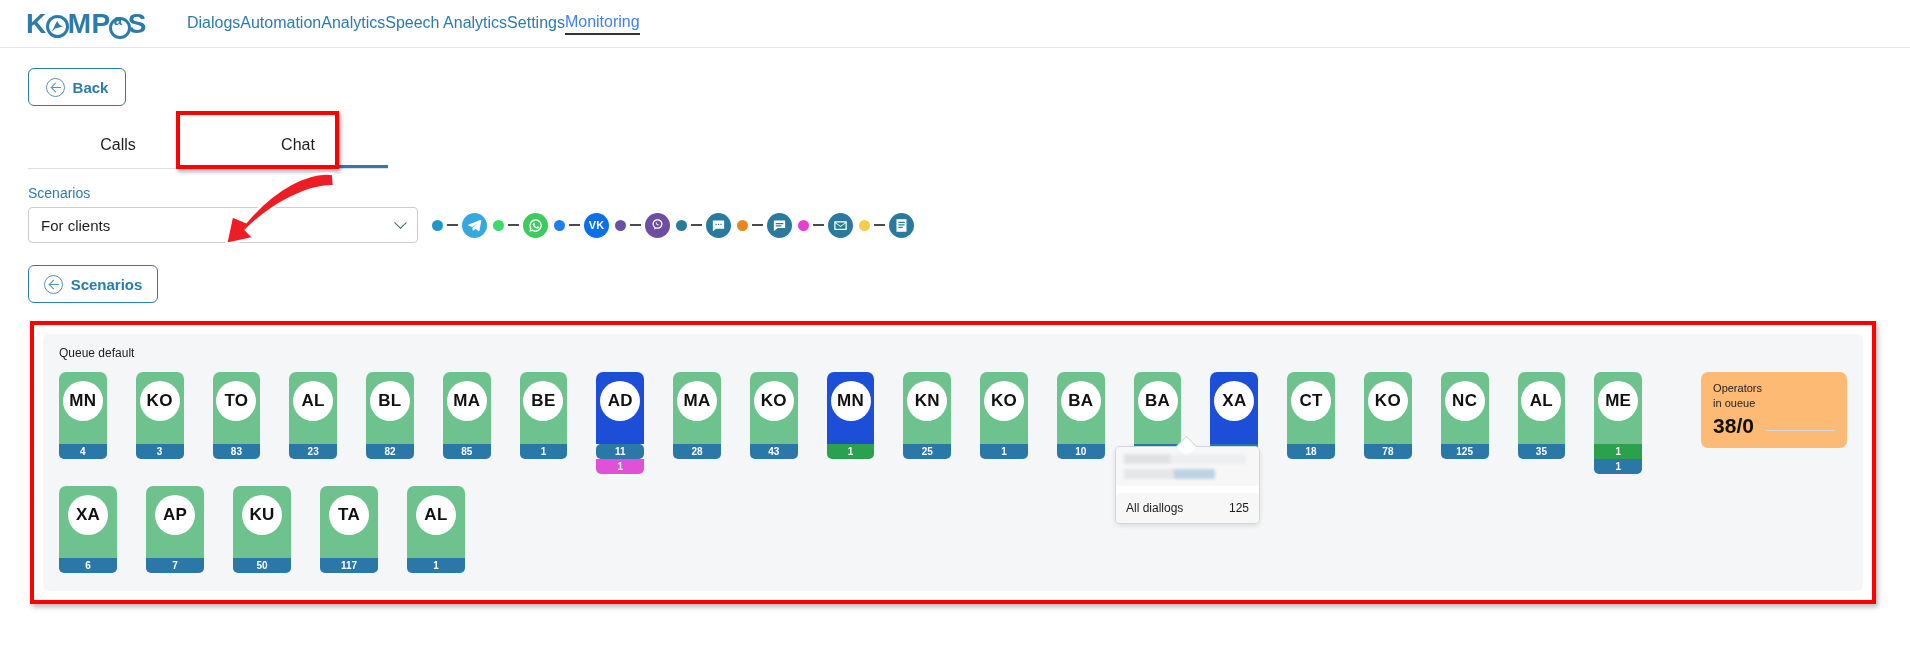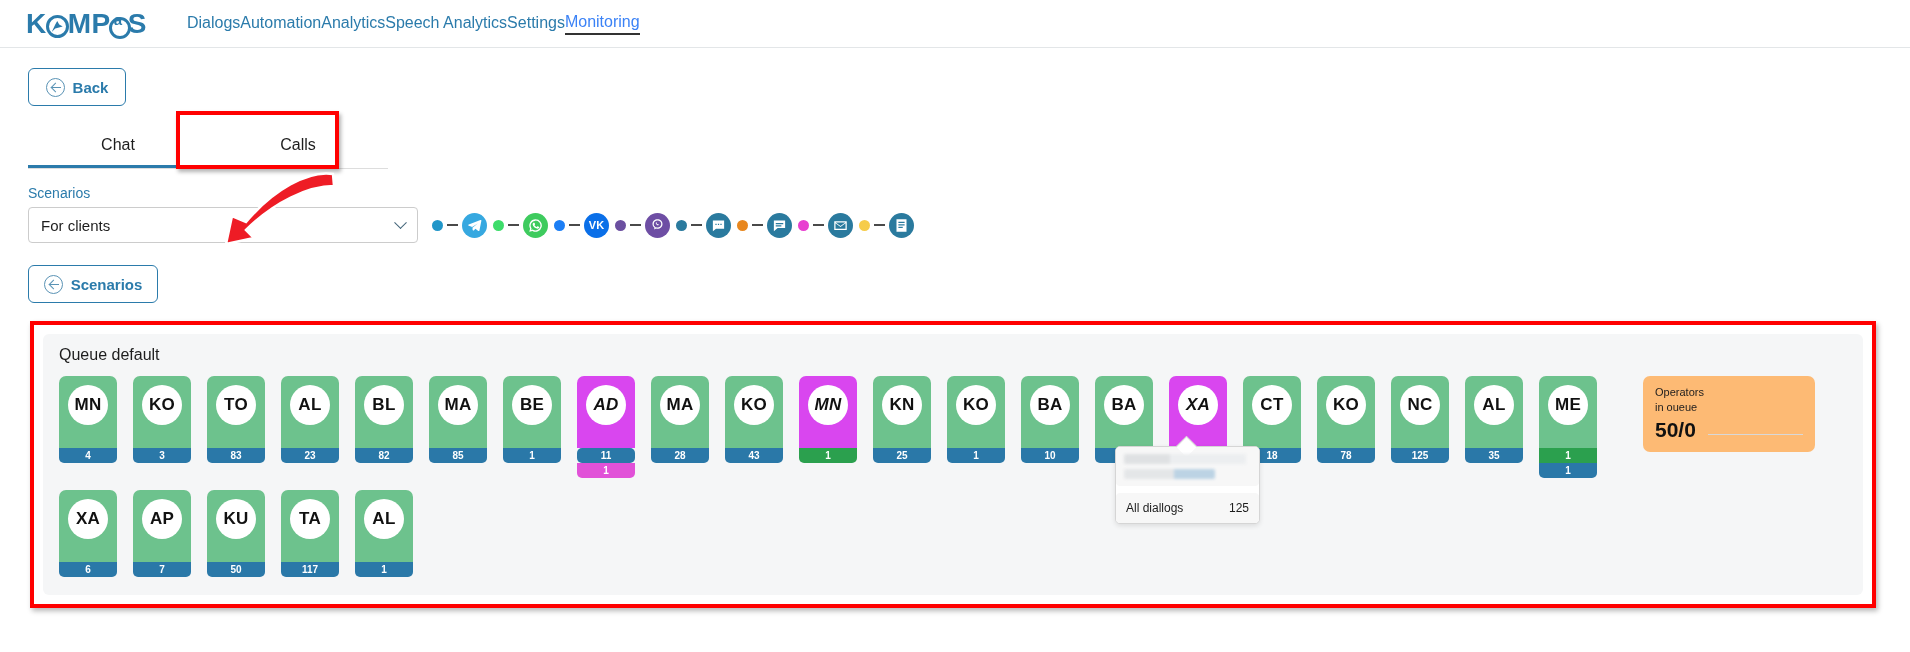--- a/index.html
+++ b/index.html
@@ -146,33 +146,33 @@
     border: 4px solid #ff0000;
     background: #ffffff;
     padding: 9px;
     box-shadow: 2px 3px 5px rgba(0,0,0,.28);
   }
   .queue-card {
     background: #f5f6f7; border-radius: 6px;
     padding: 12px 16px 18px;
     position: relative;
   }
-  .queue-title { font-size: 16px; color: #1d1d1d; margin-bottom: 12px; }
-
-  .oprow { display: flex; align-items: flex-start; gap: 16px; }
+  .queue-title { font-size: 12px; color: #1d1d1d; margin-bottom: 12px; }
+
+  .oprow { display: flex; align-items: flex-start; gap: 29px; }
   .oprow + .oprow { margin-top: 12px; }
 
   .op { width: 58px; position: relative; }
   .op .body {
     height: 72px; border-radius: 7px 7px 0 0;
     display: flex; align-items: flex-start; justify-content: center;
     padding-top: 9px;
   }
   .op.green .body { background: #6dc28d; }
-  .op.red   .body { background: #d946ef; font-style: italic; }
+  .op.red   .body { background: #1d4ed8; }
   .op .avatar {
     width: 40px; height: 40px; border-radius: 50%;
     background: #fff; color: #111;
     display: flex; align-items: center; justify-content: center;
     font-size: 17px; font-weight: 700; letter-spacing: .3px;
   }
   .op .bar {
     height: 15px; display: flex; align-items: center; justify-content: center;
     font-size: 10px; font-weight: 700; color: #fff;
   }
@@ -244,22 +244,22 @@
 </div>
 
 <div class="page">
 
   <div class="backbtn">
     <span class="circ-arrow"></span>
     <span>Back</span>
   </div>
 
   <div class="tabs">
+    <div class="tab">Calls</div>
     <div class="tab active">Chat</div>
-    <div class="tab">Calls</div>
     <div class="hl-chat"></div>
   </div>
 
   <div class="scen-label">Scenarios</div>
 
   <div class="scen-row">
     <div class="select">
       <span>For clients</span>
       <span class="chev"></span>
     </div>
@@ -485,21 +485,21 @@
               <div class="avatar">ME</div>
             </div>
             <div class="bar green">1</div>
             <div class="bar blue">1</div>
           </div>
 
         <div class="ops-panel">
           <div class="cap">Operators</div>
           <div class="cap">in oueue</div>
           <div class="val-row">
-            <div class="val">50/0</div>
+            <div class="val">38/0</div>
             <div class="rule"></div>
           </div>
         </div>
       </div>
 
       <div class="oprow">
         <div class="op green">
             <div class="body">
               <div class="avatar">XA</div>
             </div>

